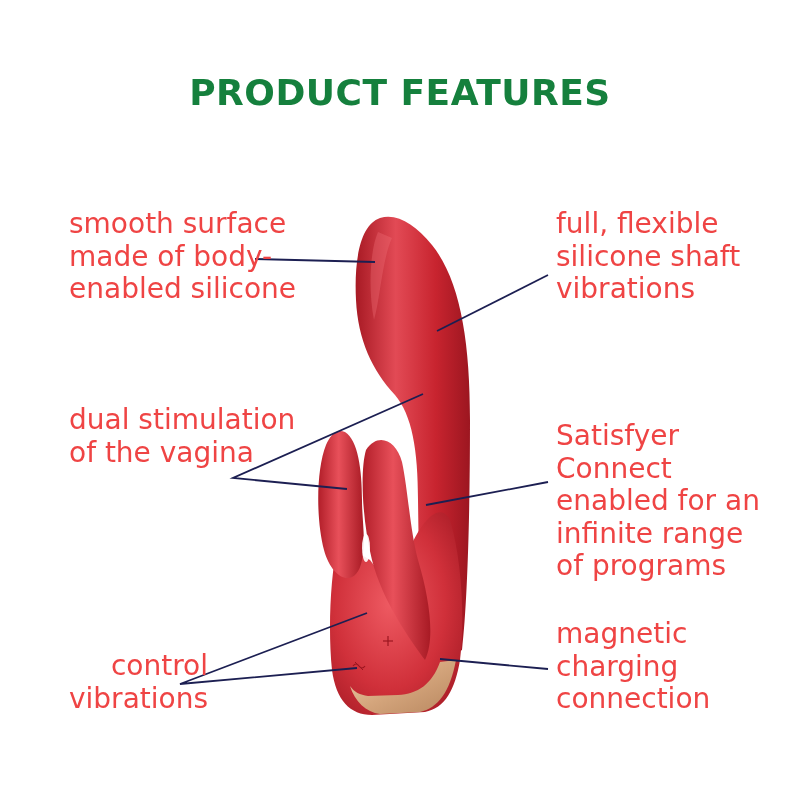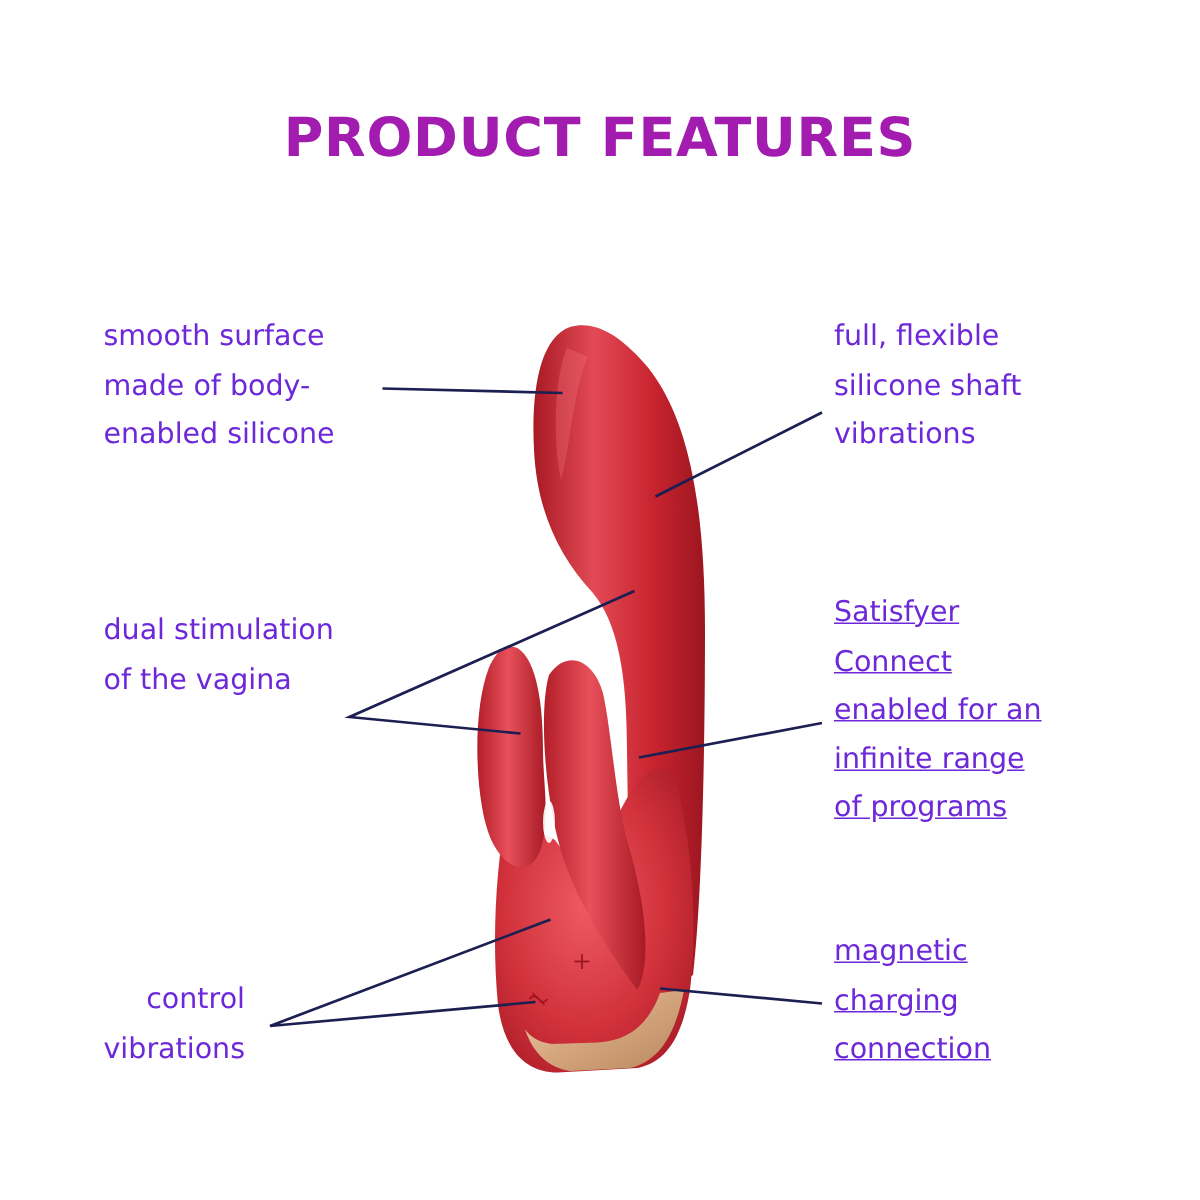--- a/index.html
+++ b/index.html
@@ -1,34 +1,34 @@
 <!DOCTYPE html>
 <html><head>
   <meta charset="utf-8">
   <style>
     html, body { margin: 0; padding: 0; background: #ffffff; }
     body { width: 800px; height: 800px; position: relative; overflow: hidden; }
     .page { position: absolute; left: 0; top: 0; width: 800px; height: 800px; background: #ffffff; }
     .title {
       position: absolute; left: 0; top: 72px; width: 800px; text-align: center;
       font-family: "DejaVu Sans", sans-serif; font-weight: bold; font-size: 36px;
-      letter-spacing: 0.5px; color: #a21caf;
+      letter-spacing: 0.5px; color: #15803d;
     }
     .feature {
       position: absolute;
-      font-family: "DejaVu Sans", sans-serif; font-size: 19px; line-height: 32.5px;
-      color: #6d28d9; white-space: nowrap;
+      font-family: "DejaVu Sans", sans-serif; font-size: 28px; line-height: 32.5px;
+      color: #ef4444; white-space: nowrap;
     }
     .feature .line { display: block; }
     .f1 { left: 69px; top: 208px; }
     .f2 { left: 556px; top: 208px; }
     .f3 { left: 69px; top: 404px; }
-    .f4 { left: 556px; top: 392px; text-decoration: underline; }
+    .f4 { left: 556px; top: 420px; }
     .f5 { left: 69px; top: 650px; text-align: right; }
-    .f6 { left: 556px; top: 618px; text-decoration: underline; }
+    .f6 { left: 556px; top: 618px; }
     svg.art { position: absolute; left: 0; top: 0; width: 800px; height: 800px; }
   </style>
 </head>
 <body>
 
 <div class="page">
 
   <div class="title">PRODUCT FEATURES</div>
 
   <svg class="art" viewBox="0 0 800 800">

